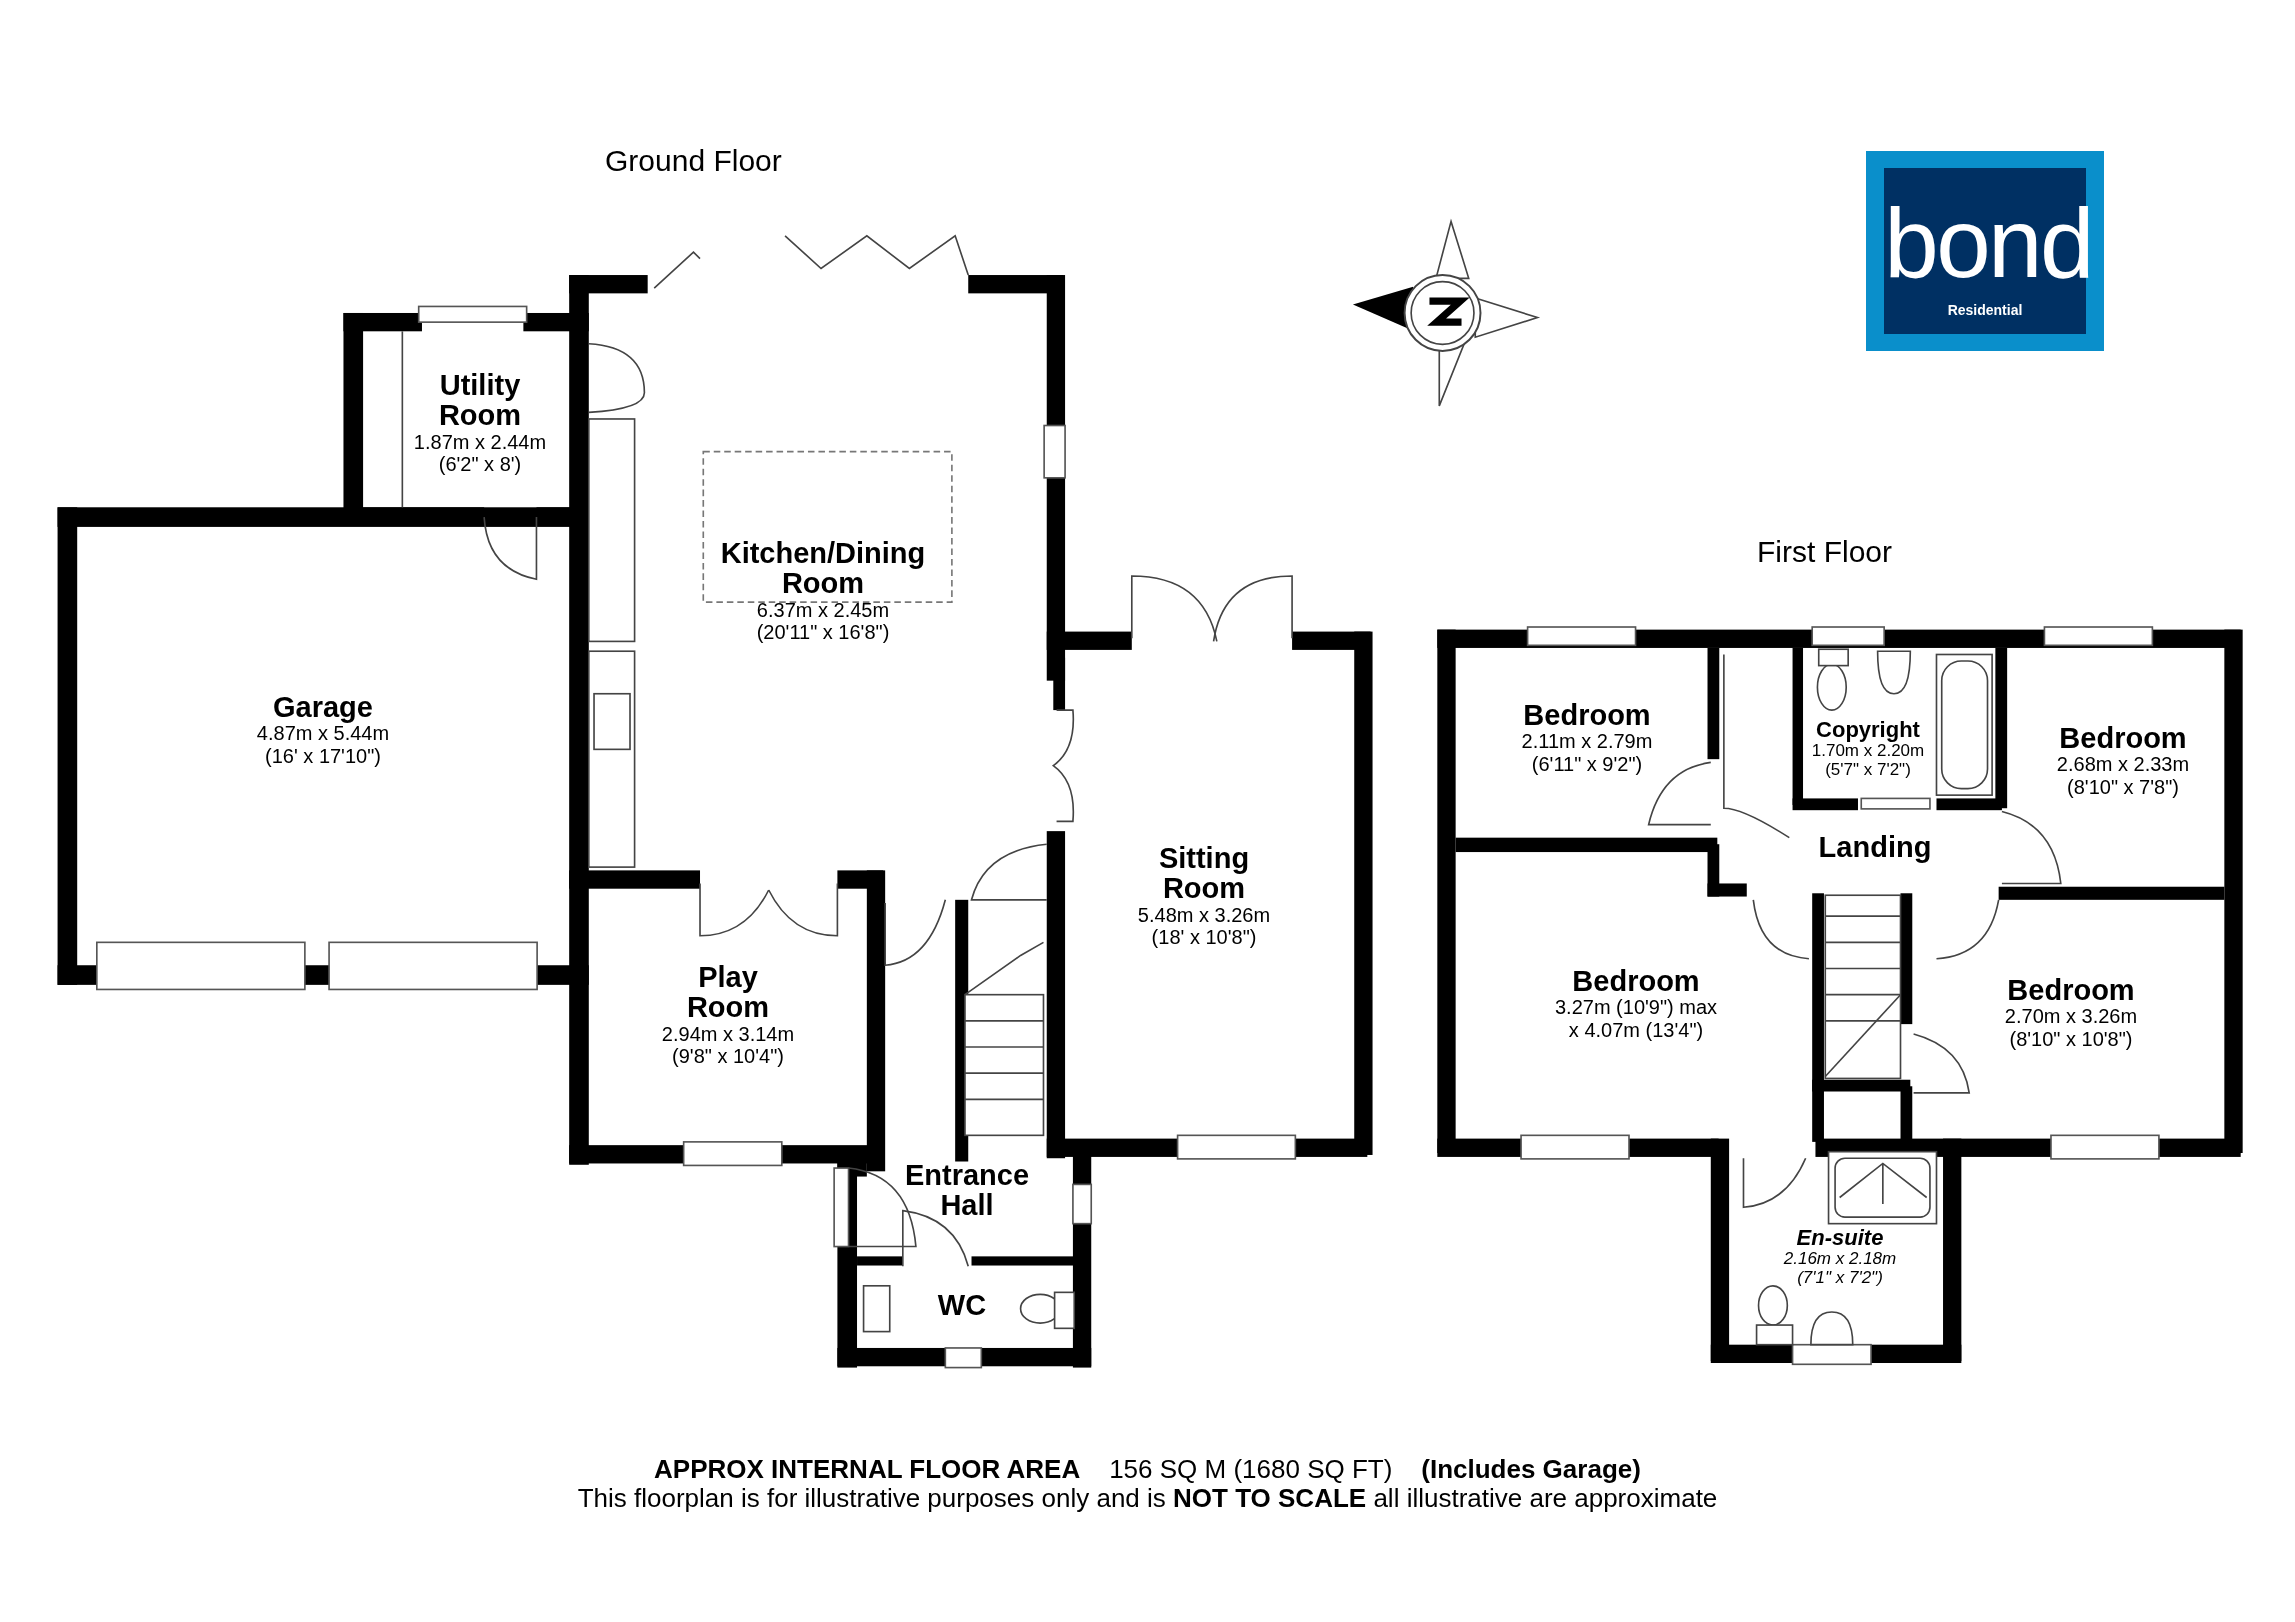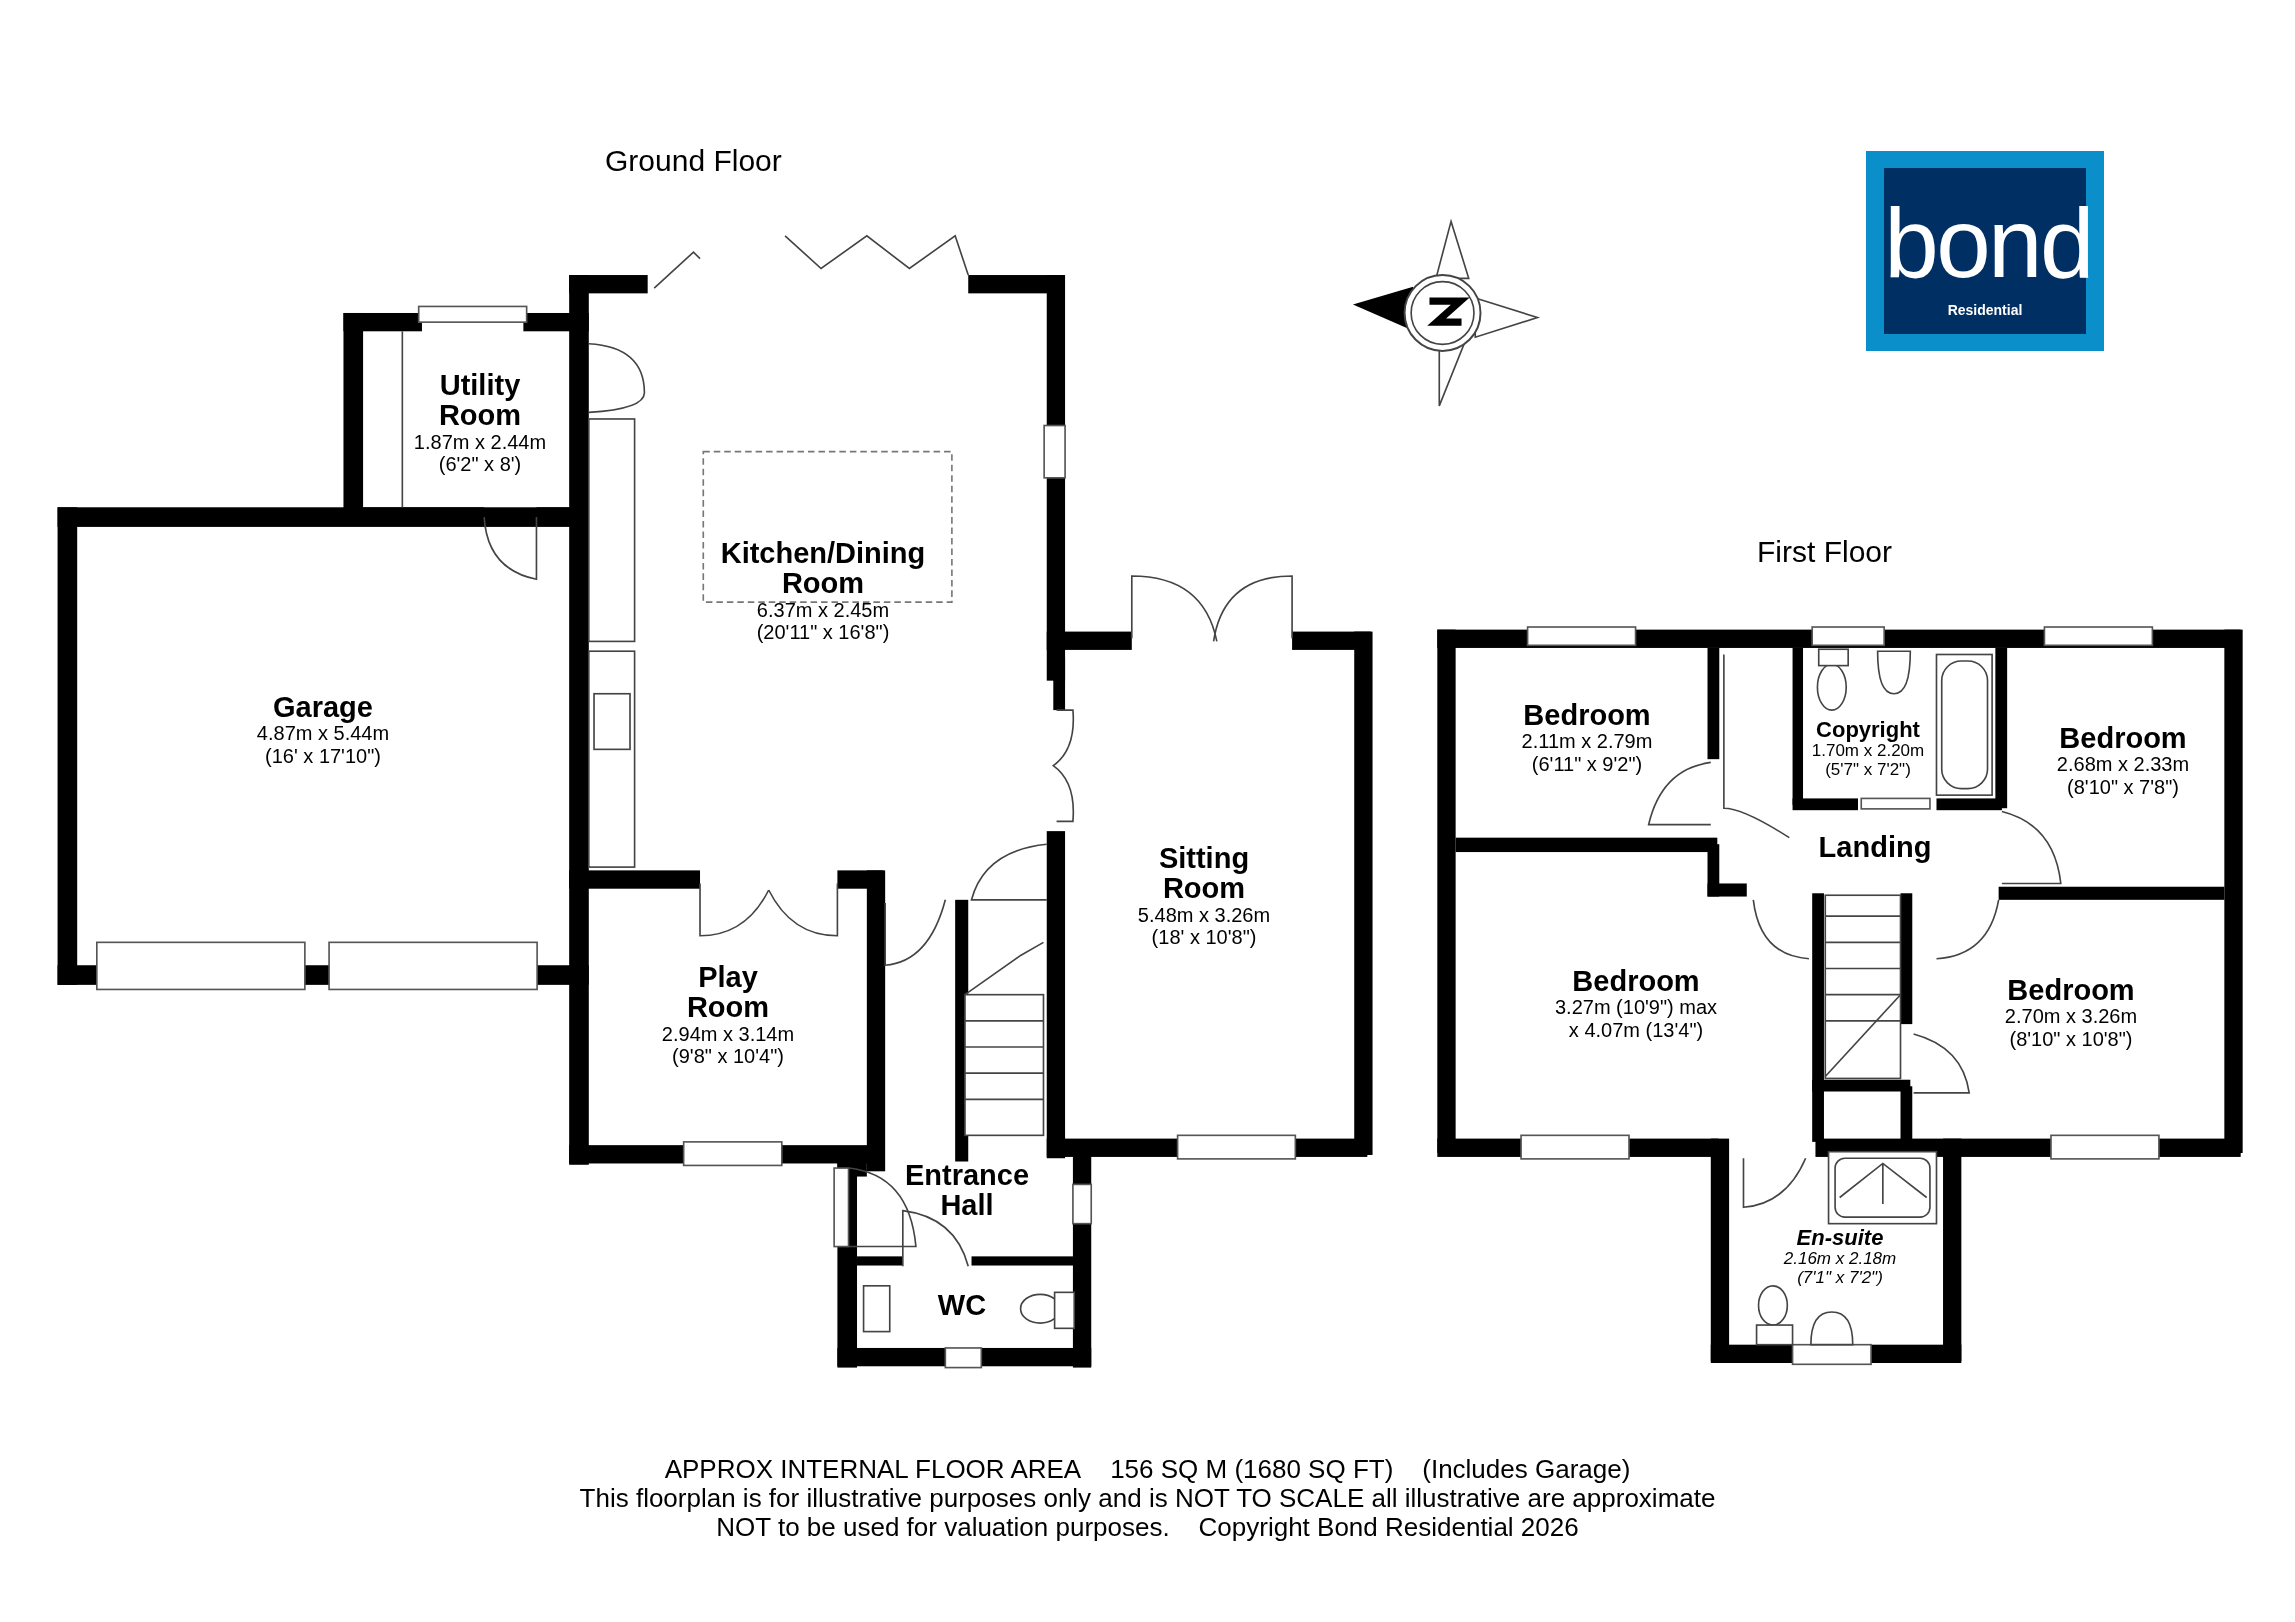--- a/index.html
+++ b/index.html
@@ -16,21 +16,21 @@
     .lbl .dim  { font-size: 20px; display: block; line-height: 1.12; }
     .lbl.small .name { font-size: 22px; }
     .lbl.small .dim  { font-size: 17px; }
     .floor-title { position: absolute; font-weight: normal; font-size: 30px; white-space: nowrap; }
     .logo { position: absolute; left: 1866px; top: 151px; width: 238px; height: 200px; background: #0a8fcb; }
     .logo .inner { position: absolute; left: 18.3px; top: 17px; right: 18.3px; bottom: 17px; background: #003063;
                    color: #fff; text-align: center; }
     .logo .brand { display: block; font-size: 98px; letter-spacing: -2.6px; line-height: 1; margin-top: 26px; }
     .logo .sub { display: block; font-size: 14px; margin-top: 10px; font-weight: bold; }
     .footer { position: absolute; left: 0; width: 2295px; text-align: center; font-size: 26px; line-height: 1.12; }
-    .footer b { font-weight: normal; }
+    .footer b { font-weight: bold; }
   </style>
 </head>
 <body>
 
 <svg class="plan" viewBox="0 0 3508 2480" xmlns="http://www.w3.org/2000/svg">
 
   <g>
 
     <rect class="wall" x="88" y="775" width="800" height="30"></rect>
     <rect class="wall" x="88" y="775" width="30" height="730"></rect>
@@ -276,19 +276,14 @@
   <div>
     <b>APPROX INTERNAL FLOOR AREA</b>&nbsp;&nbsp;&nbsp;
     <span>156 SQ M (1680 SQ FT)</span>&nbsp;&nbsp;&nbsp;
     <b>(Includes Garage)</b>
   </div>
   <div>
     <span>This floorplan is for illustrative purposes only and is</span>
     <b>NOT TO SCALE</b>
     <span>all illustrative are approximate</span>
   </div>
-  <div>
-    <b>NOT</b>
-    <span>to be used for valuation purposes.</span>&nbsp;&nbsp;&nbsp;
-    <b>Copyright Bond Residential 2026</b>
-  </div>
 </div>
 
 
 </body></html>

